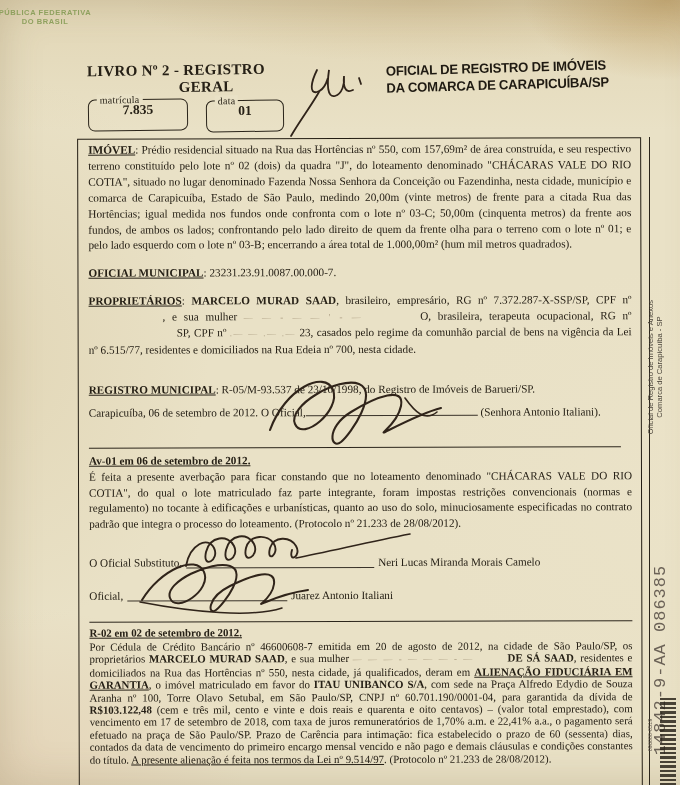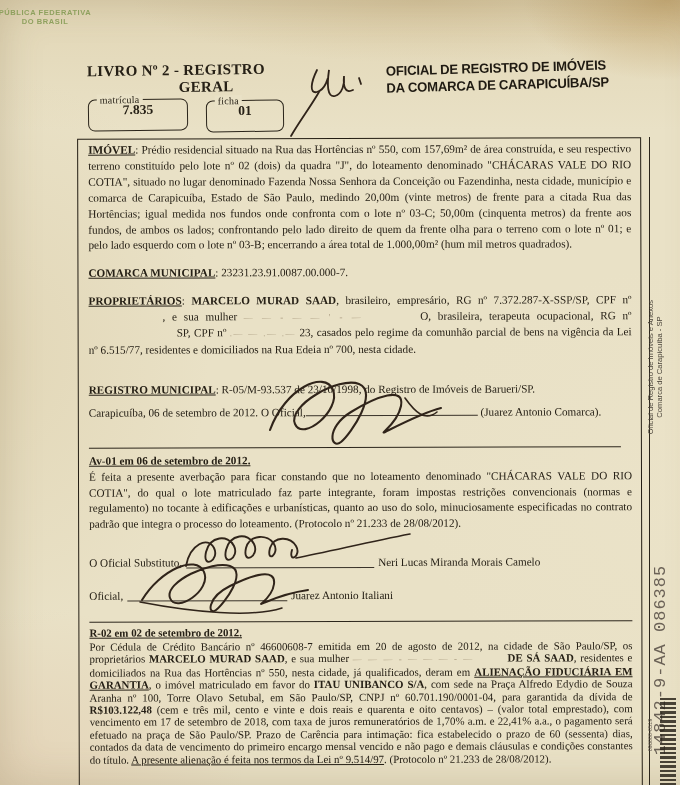--- a/index.html
+++ b/index.html
@@ -109,46 +109,46 @@
   <div class="book-title">
     <span>LIVRO Nº 2 - REGISTRO</span>
     <span class="l2">GERAL</span>
   </div>
 
   <div class="fieldbox" style="left:88px;top:99px;width:98px;">
     <span class="lbl">matrícula</span>
     <span class="val">7.835</span>
   </div>
   <div class="fieldbox" style="left:206px;top:100px;width:76px;">
-    <span class="lbl">ficha</span>
+    <span class="lbl">data</span>
     <span class="val">01</span>
   </div>
 
   <svg class="sig" style="left:285px;top:52px;" width="110" height="90" viewBox="0 0 110 90">
     <path d="M32,18 C26,30 24,42 32,40 C40,38 44,26 44,18 C42,32 42,46 50,44 C57,42 60,32 59,24 C58,34 60,42 68,38" stroke-width="1.8"></path>
     <path d="M34,40 C26,54 14,70 6,84" stroke-width="1.8"></path>
     <path d="M74,26 L76,32" stroke-width="1.8"></path>
   </svg>
 
   <div class="office-title">
     <span>OFICIAL DE REGISTRO DE IMÓVEIS</span><br>
     <span>DA COMARCA DE CARAPICUÍBA/SP</span>
   </div>
 
   <div class="mainbox">
 
     <p class="blk fs-body" style="top:3px;margin:0;"><span class="b u">IMÓVEL</span><span>: Prédio residencial situado na Rua das Hortências nº 550, com 157,69m² de área construída, e seu respectivo terreno constituído pelo lote nº 02 (dois) da quadra "J", do loteamento denominado "CHÁCARAS VALE DO RIO COTIA", situado no lugar denominado Fazenda Nossa Senhora da Conceição ou Fazendinha, nesta cidade, município e comarca de Carapicuíba, Estado de São Paulo, medindo 20,00m (vinte metros) de frente para a citada Rua das Hortências; igual medida nos fundos onde confronta com o lote nº 03-C; 50,00m (cinquenta metros) da frente aos fundos, de ambos os lados; confrontando pelo lado direito de quem da frente olha para o terreno com o lote nº 01; e pelo lado esquerdo com o lote nº 03-B; encerrando a área total de 1.000,00m² (hum mil metros quadrados).</span></p>
 
-    <p class="blk fs-mid" style="top:126px;margin:0;"><span class="b u">COMARCA MUNICIPAL</span><span>: 23231.23.91.0087.00.000-7.</span></p>
+    <p class="blk fs-mid" style="top:126px;margin:0;"><span class="b u">OFICIAL MUNICIPAL</span><span>: 23231.23.91.0087.00.000-7.</span></p>
 
     <p class="blk fs-mid" style="top:154px;margin:0;"><span class="b u">PROPRIETÁRIOS</span><span>: </span><span class="b">MARCELO MURAD SAAD</span><span>, brasileiro, empresário, RG nº 7.372.287-X-SSP/SP, CPF nº</span><span class="gap" style="width: 74px;"></span><span>, e sua mulher </span><span class="faint">— — -  — — '  - —</span><span class="gap" style="width: 58px;"></span><span>O, brasileira, terapeuta ocupacional, RG nº</span><span class="gap" style="width: 88px;"></span><span>SP, CPF nº </span><span class="faint">.— — .— .—</span><span> 23, casados pelo regime da comunhão parcial de bens na vigência da Lei nº 6.515/77, residentes e domiciliados na Rua Edeia nº 700, nesta cidade.</span></p>
 
     <p class="blk fs-mid" style="top:243px;margin:0;"><span class="b u">REGISTRO MUNICIPAL</span><span>: R-05/M-93.537 de 23/10/1998, do Registro de Imóveis de Barueri/SP.</span></p>
 
-    <p class="blk fs-mid" style="top:263px;margin:0;line-height:21px;text-align:left;"><span>Carapicuíba, 06 de setembro de 2012. O Oficial,</span><span class="gap-line" style="width: 172px;"></span><span> (Juarez Antonio Comarca).</span></p>
+    <p class="blk fs-mid" style="top:263px;margin:0;line-height:21px;text-align:left;"><span>Carapicuíba, 06 de setembro de 2012. O Oficial,</span><span class="gap-line" style="width: 172px;"></span><span> (Senhora Antonio Italiani).</span></p>
 
     <div class="sep" style="left:10px;right:20px;top:308px;"></div>
 
     <p class="blk fs-mid" style="top:314px;margin:0;text-align:left;"><span class="b u">Av-01 em 06 de setembro de 2012.</span></p>
     <p class="blk fs-mid" style="top:330px;margin:0;"><span>É feita a presente averbação para ficar constando que no loteamento denominado "CHÁCARAS VALE DO RIO COTIA", do qual o lote matriculado faz parte integrante, foram impostas restrições convencionais (normas e regulamento) no tocante à edificações e urbanísticas, quanto ao uso do solo, minuciosamente especificadas no contrato padrão que integra o processo do loteamento. (Protocolo nº 21.233 de 28/08/2012).</span></p>
 
     <div class="sigrow" style="top:415px;">
       <span>O Oficial Substituto,</span>
       <span class="line" style="width:188px;"></span>
       <span>Neri Lucas Miranda Morais Camelo</span>

